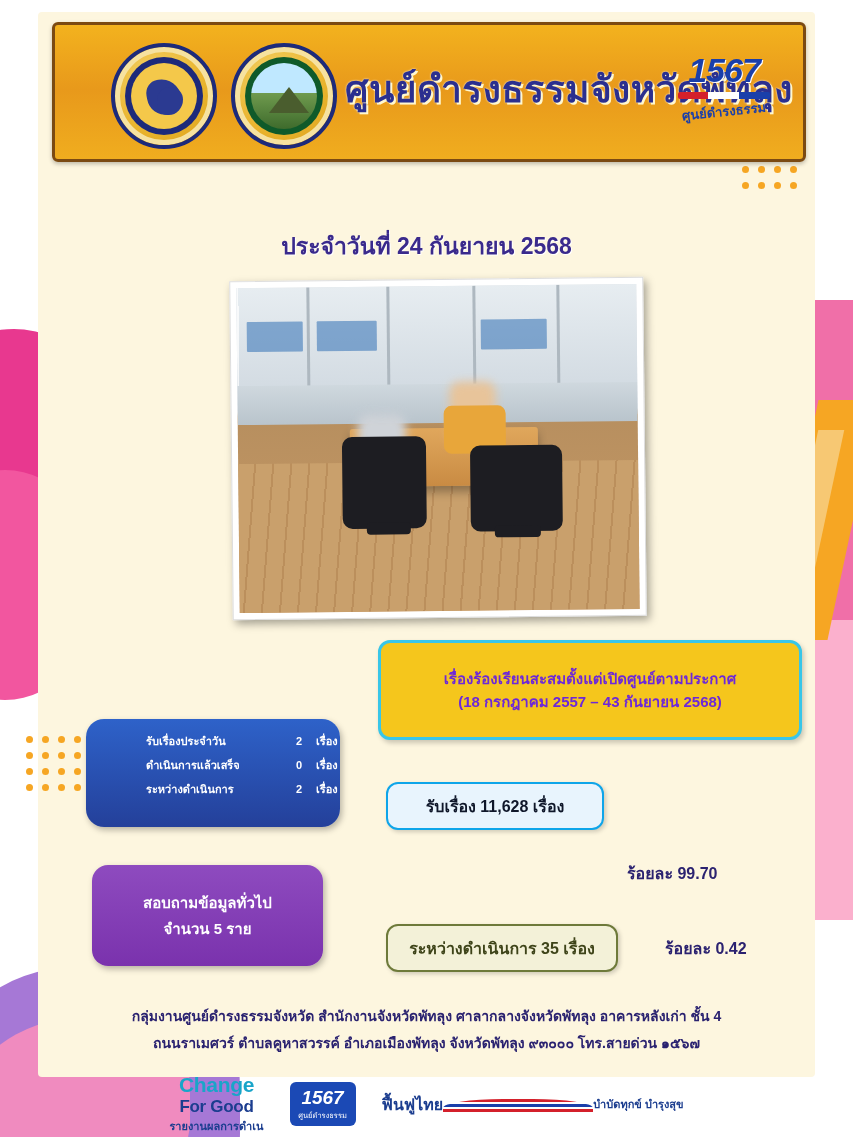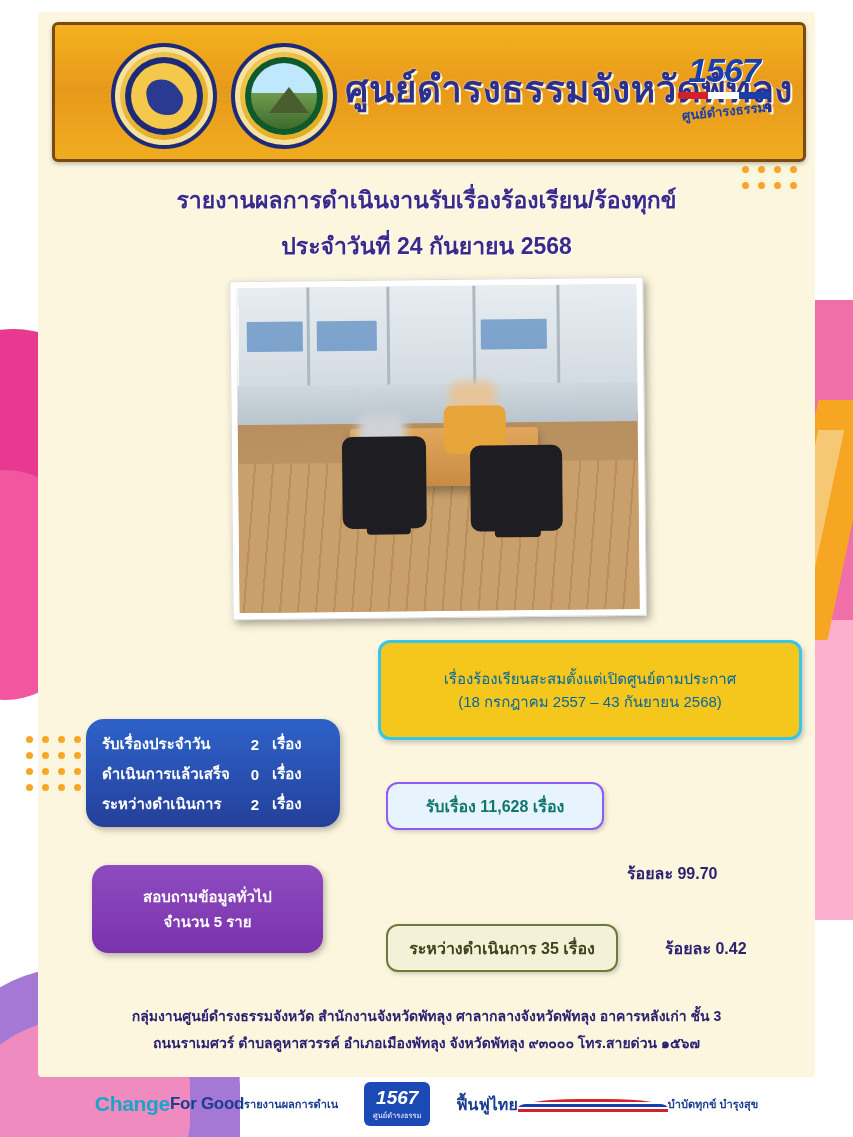--- a/index.html
+++ b/index.html
@@ -179,53 +179,53 @@
     position:absolute;left:0;top:30%;width:100%;height:12%;
     background:linear-gradient(180deg,#cfd8de,#b9c4cc);
   }
   
   .acc-box{
     position:absolute;left:378px;top:640px;width:418px;height:94px;
     background:#f5c61c;border:3px solid #38c6e8;border-radius:12px;
     display:flex;flex-direction:column;justify-content:center;align-items:center;
     box-shadow:2px 3px 5px rgba(0,0,0,.2);
   }
-  .acc-box div{font-size:15px;font-weight:normal;color:#0369a1;line-height:1.55;}
+  .acc-box div{font-size:15px;font-weight:bold;color:#6d28d9;line-height:1.55;}
   
   .daily-box{
     position:absolute;left:86px;top:719px;width:254px;height:98px;
     background:linear-gradient(180deg,#2e62c9,#24409a);
     border-radius:18px;
     box-shadow:2px 3px 6px rgba(0,0,0,.28);
     padding:10px 0 0 0;
   }
   .daily-row{
     display:grid;grid-template-columns:136px 34px 58px;
-    color:#fff;font-size:15px;font-weight:bold;
-    padding:3px 0 3px 16px;align-items:center;
+    color:#fff;font-size:11px;font-weight:bold;
+    padding:3px 0 3px 16px;align-items:center;margin-left:44px;
   }
   .daily-row .v{text-align:center;}
   
   .purple-box{
-    position:absolute;left:92px;top:865px;width:231px;height:88px;
+    position:absolute;left:92px;top:865px;width:231px;height:101px;
     background:linear-gradient(180deg,#8e4bbf,#7a32ad);
     border-radius:16px;
     box-shadow:2px 3px 6px rgba(0,0,0,.28);
     display:flex;flex-direction:column;justify-content:center;align-items:center;
   }
   .purple-box div{color:#fff;font-size:15px;font-weight:bold;line-height:1.7;}
   
   .pill{
     position:absolute;border-radius:12px;display:flex;align-items:center;
     justify-content:center;font-size:16px;font-weight:bold;
     box-shadow:2px 2px 4px rgba(0,0,0,.18);
   }
   .pill-receive{
     left:386px;top:782px;width:214px;height:44px;
-    background:#e8f4fd;border:2px solid #8b5cf6;color:#0f766e;
+    background:#e8f4fd;border:2px solid #0ea5e9;color:#0f172a;
   }
   .pill-done{
     left:386px;top:849px;width:200px;height:44px;
     background:#fde3ea;border:2px solid #c0304f;color:#8e1430;
   }
   .pill-prog{
     left:386px;top:924px;width:228px;height:44px;
     background:#f3f1d8;border:2px solid #6e7a3a;color:#3e4419;
   }
   .pct{
@@ -236,21 +236,21 @@
   
   .addr{
     position:absolute;left:0;right:0;top:1003px;text-align:center;
     font-size:14px;font-weight:bold;color:#2a2270;line-height:1.9;
   }
   
   .logos{
     position:absolute;left:0;right:0;bottom:6px;height:54px;
     display:flex;justify-content:center;align-items:center;gap:26px;
   }
-  .logo-cfg{display:flex;flex-direction:row;align-items:center;}
+  .logo-cfg{display:flex;flex-direction:column;align-items:center;}
   .logo-cfg .l1{font-size:17px;font-weight:bold;color:#1b3d8f;letter-spacing:-.3px;}
   .logo-cfg .l1 b{color:#19a5c9;font-size:21px;}
   .logo-cfg .l2{font-size:11px;color:#1b3d8f;font-weight:bold;}
   .logo-1567b{
     display:flex;flex-direction:column;align-items:center;justify-content:center;
     width:66px;height:44px;background:#1b49b5;border-radius:6px;color:#fff;
   }
   .logo-1567b .n{font-size:19px;font-weight:bold;font-style:italic;}
   .logo-1567b .s{font-size:7.5px;}
   .logo-thai{display:flex;align-items:center;}
@@ -326,21 +326,20 @@
         </div>
     </div>
     <div class="banner-title">ศูนย์ดำรงธรรมจังหวัดพัทลุง</div>
     <div class="logo1567">
       <div class="num">1567</div>
       <div class="bar"></div>
       <div class="sub">ศูนย์ดำรงธรรม</div>
     </div>
   </div>
 
-  <div class="report-title">รายงานผลการดำเนินงานรับเรื่องร้องเรียน/ร้องทุกข์</div>
   <div class="report-date">ประจำวันที่ 24 กันยายน 2568</div>
 
   <div class="photo-wrap">
     <div class="photo">
       <div class="ph-wallwin"></div>
       <div class="ph-mullion" style="left:70px;"></div>
       <div class="ph-mullion" style="left:150px;"></div>
       <div class="ph-mullion" style="left:236px;"></div>
       <div class="ph-mullion" style="left:320px;"></div>
       <div class="ph-blue" style="left:10px;top:34px;width:56px;height:30px;"></div>
@@ -387,21 +386,21 @@
     <div>สอบถามข้อมูลทั่วไป</div>
     <div>จำนวน  5  ราย</div>
   </div>
 
   <div class="pill pill-receive">รับเรื่อง  11,628 เรื่อง</div>
   <div class="pct pct-done">ร้อยละ   99.70</div>
   <div class="pill pill-prog">ระหว่างดำเนินการ 35 เรื่อง</div>
   <div class="pct pct-prog">ร้อยละ 0.42</div>
 
   <div class="addr">
-    <div>กลุ่มงานศูนย์ดำรงธรรมจังหวัด  สำนักงานจังหวัดพัทลุง  ศาลากลางจังหวัดพัทลุง  อาคารหลังเก่า  ชั้น 3</div>
+    <div>กลุ่มงานศูนย์ดำรงธรรมจังหวัด  สำนักงานจังหวัดพัทลุง  ศาลากลางจังหวัดพัทลุง  อาคารหลังเก่า  ชั้น 4</div>
     <div>ถนนราเมศวร์ ตำบลคูหาสวรรค์ อำเภอเมืองพัทลุง จังหวัดพัทลุง ๙๓๐๐๐ โทร.สายด่วน ๑๕๖๗</div>
   </div>
 
   <div class="logos">
     <div class="logo-cfg">
       <div class="l1"><b>Change</b></div>
       <div class="l1">For Good</div>
       <div class="l2">รายงานผลการดำเน</div>
     </div>
     <div class="logo-1567b">

